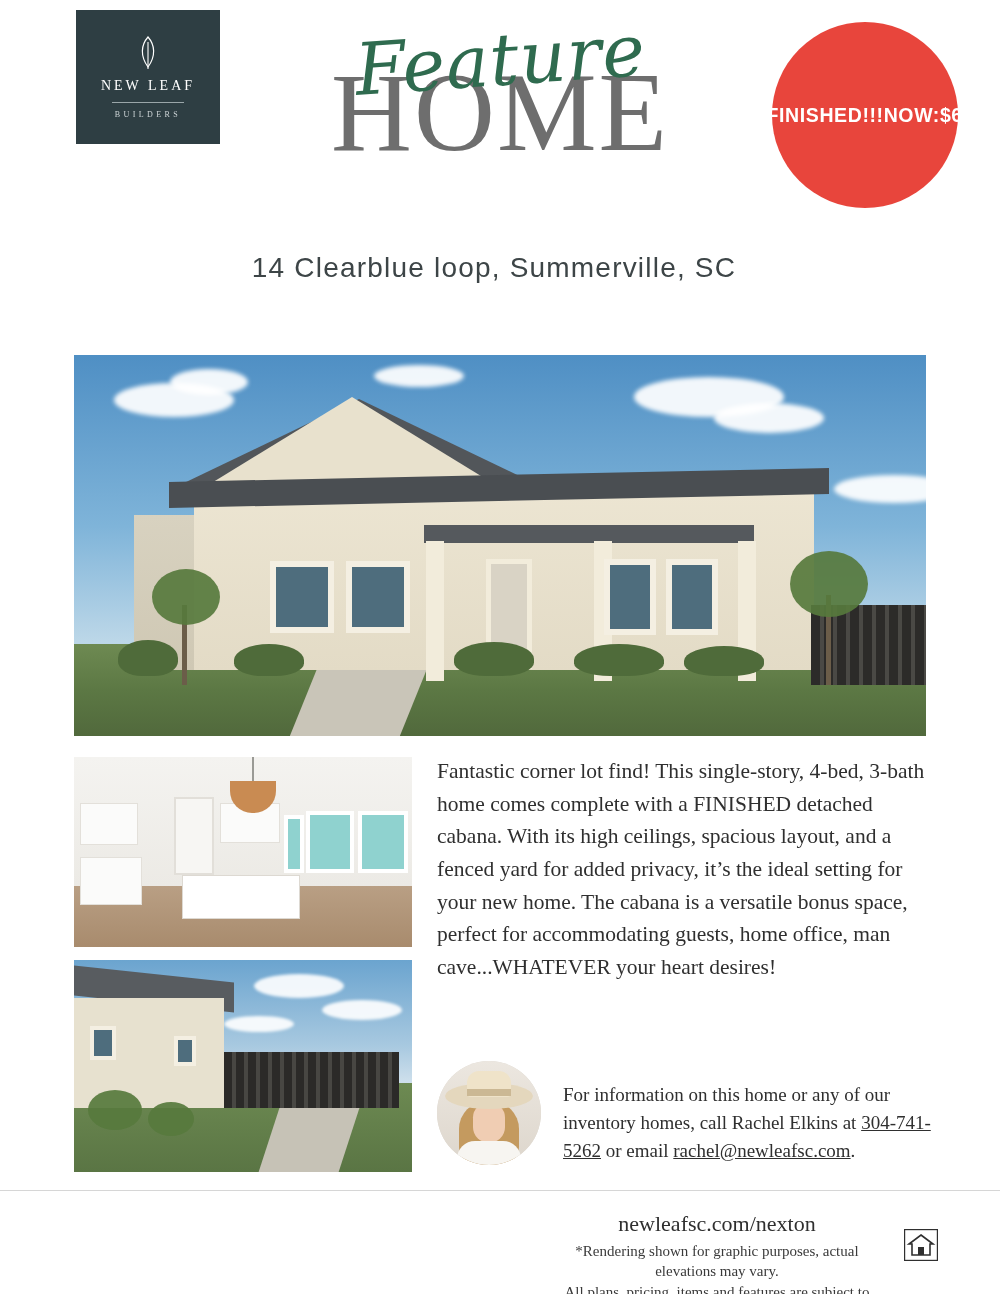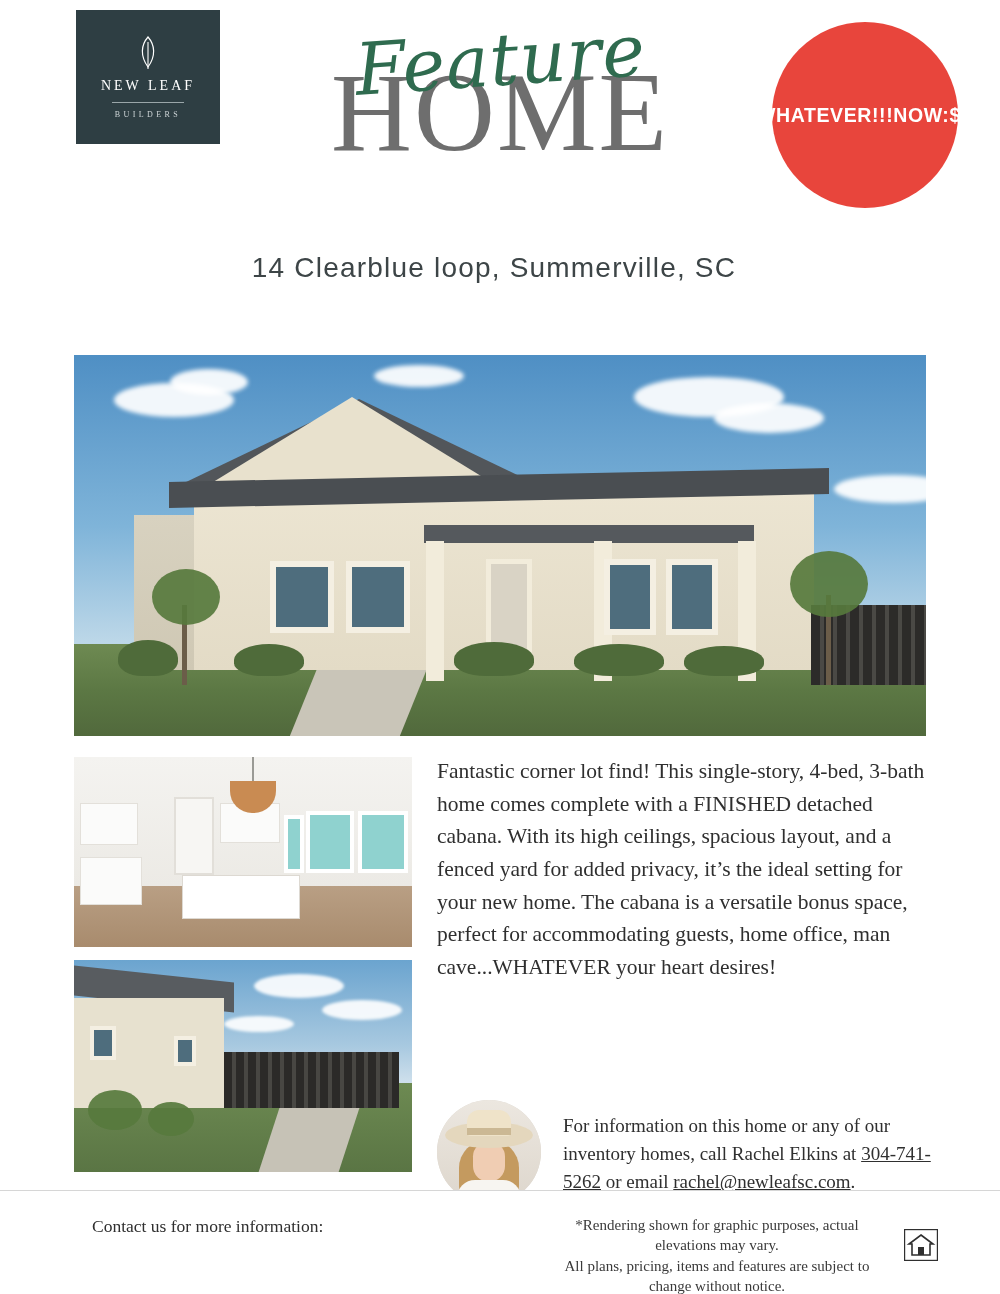--- a/index.html
+++ b/index.html
@@ -278,24 +278,24 @@
     width: 500px;
     font-family: "Liberation Serif", serif;
     font-size: 21.5px;
     line-height: 1.52;
     color: #2f2f2f;
   }
 
   .agent-block {
     position: absolute;
     left: 437px;
-    top: 1094px;
+    top: 1055px;
     width: 500px;
     display: flex;
-    align-items: center;
+    align-items: flex-end;
   }
   .agent-photo {
     width: 104px; height: 104px;
     border-radius: 50%;
     overflow: hidden;
     flex: 0 0 104px;
     background: #dcd7d0;
     position: relative;
     margin-top: 6px;
   }
@@ -376,21 +376,21 @@
     <div class="logo-sub">BUILDERS</div>
   </div>
 
   <div class="title-block">
     <div class="script-word">Feature</div>
     <div class="home-word">HOME</div>
   </div>
 
   <div class="price-badge">
     <div>PRICE</div>
-    <div>WHATEVER!!!</div>
+    <div>FINISHED!!!</div>
     <div>NOW:</div>
     <div>$679,000</div>
   </div>
 
   <div class="address-line">14 Clearblue loop, Summerville, SC</div>
 </div>
 
 <div class="hero-photo">
   <div class="sky"></div>
 
@@ -478,23 +478,23 @@
     <div class="ap-band"></div>
   </div>
   <div class="agent-text">
     <span>For information on this home or any of our inventory homes, call Rachel Elkins at </span><a class="u" href="#" style="color:#2f2f2f;">304-741-5262</a><span> or email </span><a class="u" href="#" style="color:#2f2f2f;">rachel@newleafsc.com</a><span>.</span>
   </div>
 </div>
 
 <div class="footer-rule"></div>
 <div class="footer">
   <div class="footer-left">
-    <div>Contact us for more information:</div>
   </div>
   <div class="footer-right">
+    <div class="footer-site">newleafsc.com/nexton</div>
     <div class="footer-fine">
       <div>*Rendering shown for graphic purposes, actual elevations may vary.</div>
       <div>All plans, pricing, items and features are subject to change without notice.</div>
     </div>
   </div>
   <svg class="eho" viewBox="0 0 34 32">
     <rect x="0.5" y="0.5" width="33" height="31" fill="none" stroke="#2f2f2f" stroke-width="1.4"></rect>
     <path d="M17 6 L29 15 L26 15 L26 26 L8 26 L8 15 L5 15 Z" fill="none" stroke="#2f2f2f" stroke-width="1.6"></path>
     <rect x="14" y="18" width="6" height="8" fill="#2f2f2f"></rect>
   </svg>

